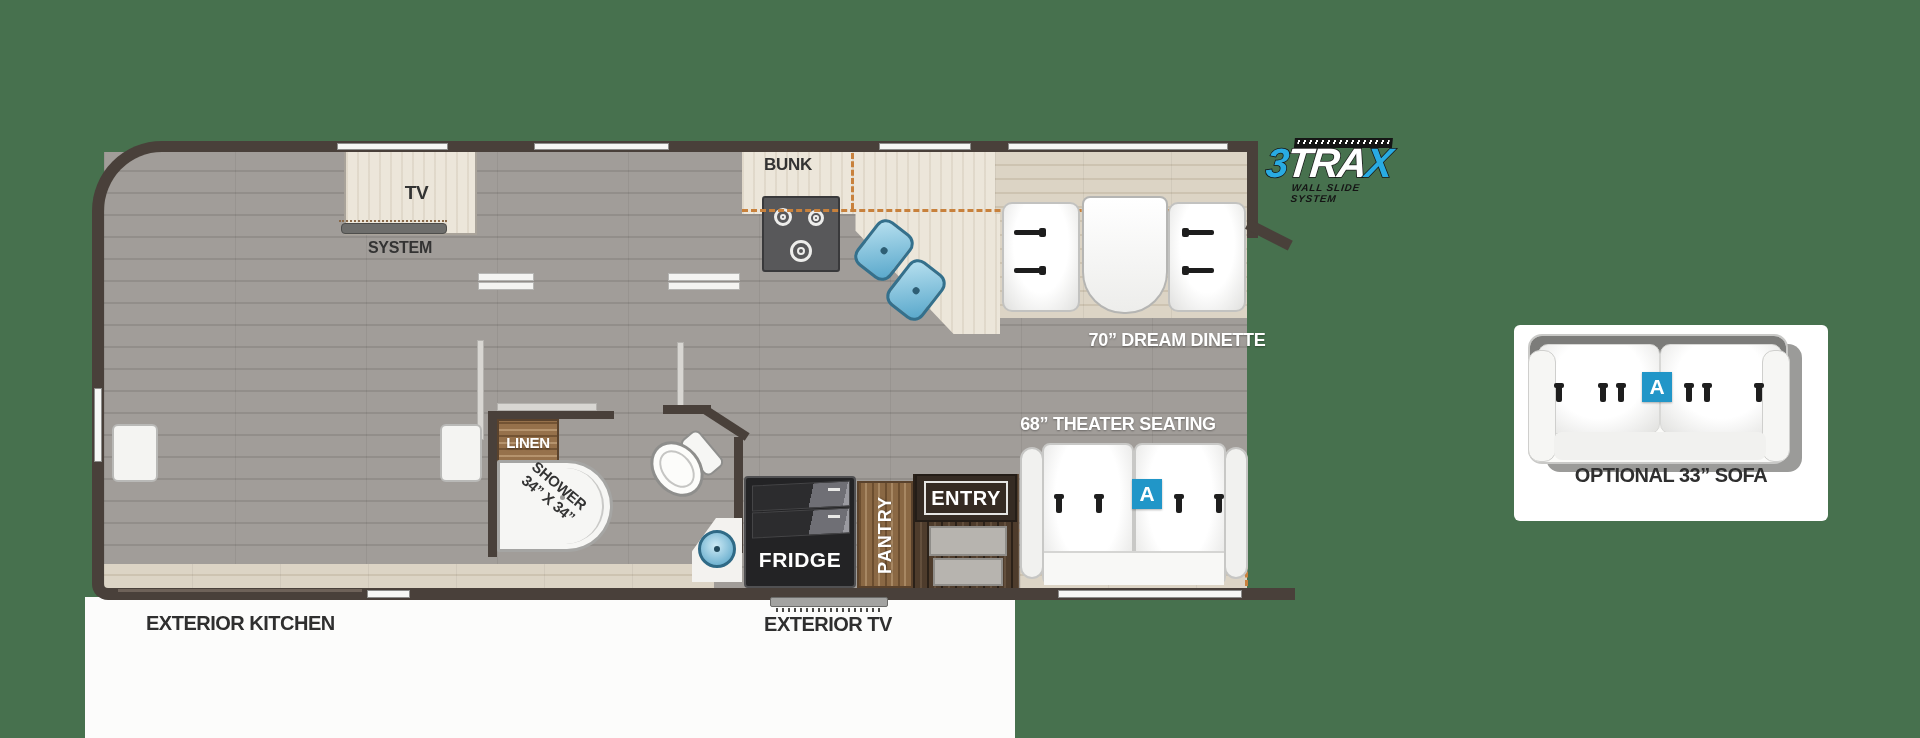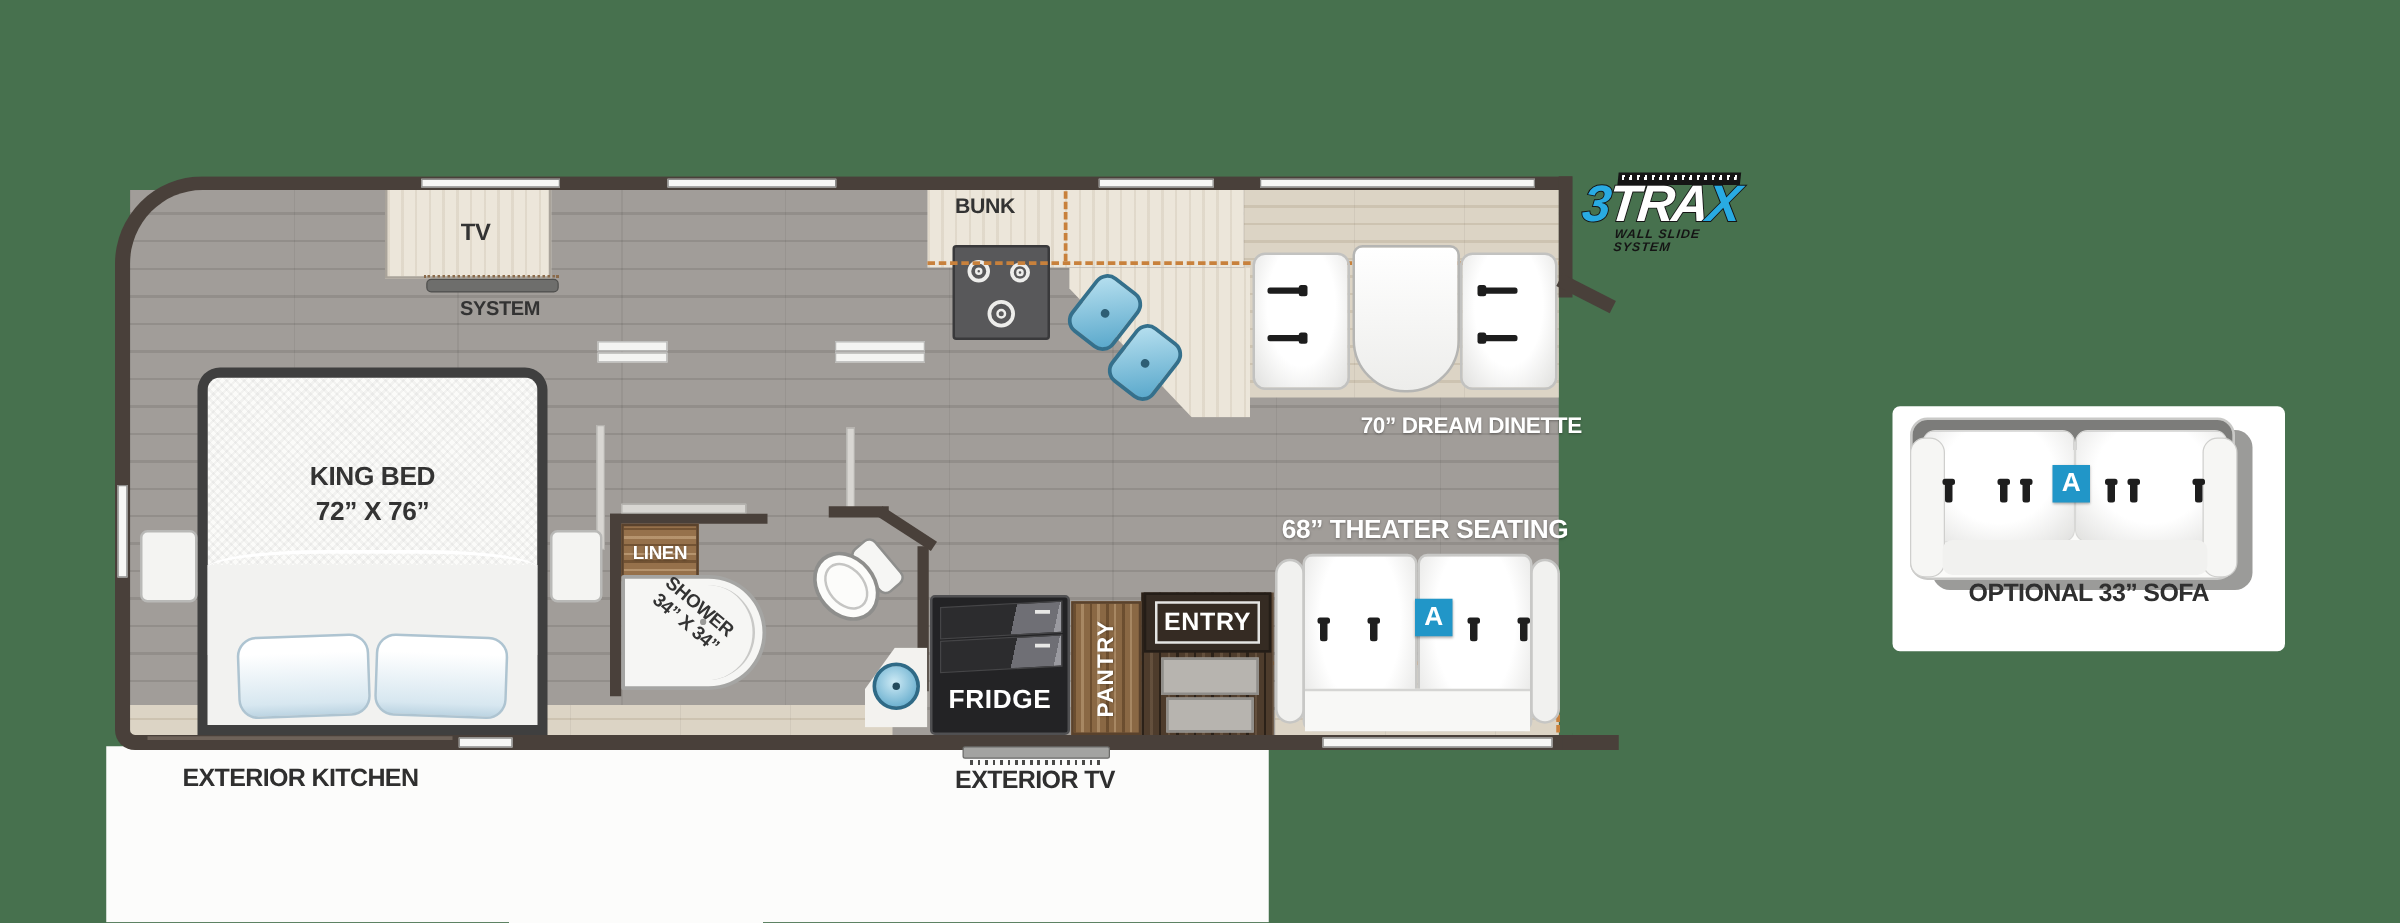--- a/index.html
+++ b/index.html
@@ -76,42 +76,42 @@
       </div>
   </div>
   <div class="abs lbl ctr" style="left:748px;top:154px;width:80px;height:22px;font-size:17px;">BUNK</div>
 
   <div class="abs dash-h" style="left:742px;top:209px;width:511px;height:0;"></div>
   <div class="abs dash-v" style="left:851px;top:153px;width:0;height:56px;"></div>
   <div class="abs dash-h" style="left:913px;top:529px;width:334px;height:0;"></div>
   <div class="abs dash-v" style="left:1245px;top:529px;width:0;height:57px;"></div>
 
 
-  <div class="abs counter" style="left:308px;top:150px;width:133px;height:73px;border:2px solid #a9a39a;box-sizing:border-box;padding-left:12px;">
+  <div class="abs counter" style="left:344px;top:150px;width:133px;height:85px;border:2px solid #a9a39a;box-sizing:border-box;padding-left:12px;">
     <div class="lbl ctr" style="width:100%;height:100%;font-size:19px;">TV</div>
   </div>
   <div class="abs" style="left:339px;top:220px;width:108px;border-top:2px dotted #8a6a4a;"></div>
   <div class="abs" style="left:341px;top:223px;width:104px;height:9px;background:#6e6e6c;border:1px solid #4e4e4c;border-radius:4px;"></div>
   <div class="abs lbl ctr" style="left:340px;top:238px;width:120px;height:20px;font-size:16px;">SYSTEM</div>
 
   <div class="abs" style="left:478px;top:273px;width:54px;height:6px;background:#f4f4f2;border:1px solid #b5b5b3;"></div>
   <div class="abs" style="left:478px;top:282px;width:54px;height:6px;background:#f4f4f2;border:1px solid #b5b5b3;"></div>
   <div class="abs" style="left:668px;top:273px;width:70px;height:6px;background:#f4f4f2;border:1px solid #b5b5b3;"></div>
   <div class="abs" style="left:668px;top:282px;width:70px;height:6px;background:#f4f4f2;border:1px solid #b5b5b3;"></div>
 
   <div class="abs cushion" style="left:1002px;top:202px;width:78px;height:110px;border:2px solid #c2c2c0;border-radius:10px;box-sizing:border-box;"></div>
   <div class="abs cushion" style="left:1168px;top:202px;width:78px;height:110px;border:2px solid #c2c2c0;border-radius:10px;box-sizing:border-box;"></div>
   <div class="abs" style="left:1082px;top:196px;width:86px;height:118px;background:linear-gradient(180deg,#ffffff,#ededeb);border:2px solid #b5b5b3;border-radius:8px 8px 42px 42px;box-sizing:border-box;"></div>
   <div class="belt-h cap-r" style="left:1014px;top:230px;"></div>
   <div class="belt-h cap-r" style="left:1014px;top:268px;"></div>
   <div class="belt-h cap-l" style="left:1184px;top:230px;"></div>
   <div class="belt-h cap-l" style="left:1184px;top:268px;"></div>
   <div class="abs lbl-w ctr" style="left:1052px;top:328px;width:250px;height:24px;font-size:18px;">70” DREAM DINETTE</div>
 
-  <div class="abs lbl-w ctr" style="left:1010px;top:412px;width:260px;height:24px;font-size:21px;">68” THEATER SEATING</div>
+  <div class="abs lbl-w ctr" style="left:988px;top:412px;width:260px;height:24px;font-size:18px;">68” THEATER SEATING</div>
   <div class="abs" style="left:1020px;top:443px;width:228px;height:145px;">
     <div class="abs" style="left:0;top:4px;width:24px;height:132px;background:#f1f1ef;border:2px solid #c6c6c4;border-radius:12px;box-sizing:border-box;"></div>
     <div class="abs" style="left:204px;top:4px;width:24px;height:132px;background:#f1f1ef;border:2px solid #c6c6c4;border-radius:12px;box-sizing:border-box;"></div>
     <div class="abs cushion" style="left:22px;top:0;width:92px;height:142px;border:2px solid #c8c8c6;border-radius:8px;box-sizing:border-box;"></div>
     <div class="abs cushion" style="left:114px;top:0;width:92px;height:142px;border:2px solid #c8c8c6;border-radius:8px;box-sizing:border-box;"></div>
     <div class="abs" style="left:24px;top:108px;width:180px;height:32px;background:#f8f8f6;border-top:2px solid #d5d5d3;"></div>
   </div>
   <div class="badge-a" style="left:1132px;top:479px;">A</div>
   <div class="belt-v" style="left:1056px;top:497px;"></div>
   <div class="belt-v" style="left:1096px;top:497px;"></div>
@@ -164,31 +164,20 @@
     <div class="abs" style="left:8px;top:14px;width:48px;height:60px;background:#fcfcfa;border:3px solid #8e8e8c;border-radius:50%;transform:rotate(-40deg);box-sizing:border-box;">
       <div style="position:absolute;inset:6px;border:2px solid #c5c5c3;border-radius:50%;"></div>
     </div>
   </div>
 
   <div class="abs" style="left:692px;top:518px;width:50px;height:64px;background:#f3f2ef;clip-path:polygon(0 100%,0 52%,48% 0,100% 0,100% 100%);"></div>
   <div class="abs" style="left:698px;top:530px;width:38px;height:38px;border-radius:50%;background:radial-gradient(circle at 45% 40%,#cdeaf5,#4f9fc4);border:3px solid #2f6a86;box-sizing:border-box;">
     <div style="position:absolute;left:50%;top:50%;width:6px;height:6px;margin:-3px;border-radius:50%;background:#234a5c;"></div>
   </div>
 
-  <div class="abs" style="left:158px;top:294px;width:280px;height:296px;background:#3f3f3f;border-radius:18px 18px 0 0;">
-    <div class="abs mattress" style="left:8px;top:8px;width:264px;height:222px;border-radius:10px 10px 0 0;"></div>
-    <div class="abs" style="left:8px;top:158px;width:264px;height:128px;background:#f2f2f0;"></div>
-    <div class="abs" style="left:8px;top:146px;width:264px;height:26px;border-top:3px solid rgba(255,255,255,.95);border-radius:50%/20px;"></div>
-    <div class="pillow" style="position:absolute;left:32px;top:214px;width:106px;height:66px;transform:rotate(-2deg);"></div>
-    <div class="pillow" style="position:absolute;left:142px;top:214px;width:106px;height:66px;transform:rotate(2deg);"></div>
-    <div class="abs lbl" style="left:50px;top:74px;width:180px;text-align:center;font-size:21px;line-height:28px;">
-      <span style="display:block;">KING BED</span>
-      <span style="display:block;">72” X 76”</span>
-    </div>
-  </div>
   <div class="abs nightstand" style="left:112px;top:424px;width:46px;height:58px;"></div>
   <div class="abs nightstand" style="left:440px;top:424px;width:42px;height:58px;"></div>
 
   <div class="abs" style="left:92px;top:141px;width:1166px;height:459px;box-sizing:border-box;
               border:12px solid #49403A;border-top-width:11px;border-right:0;border-radius:70px 0 0 16px;"></div>
   <div class="abs wall" style="left:1247px;top:141px;width:11px;height:97px;"></div>
   <div class="abs wall" style="left:1250px;top:219px;width:48px;height:11px;transform:rotate(27deg);transform-origin:left top;"></div>
   <div class="abs wall" style="left:1250px;top:588px;width:45px;height:12px;"></div>
   <div class="abs" style="left:118px;top:589px;width:244px;height:3px;background:#6e6259;"></div>
 

